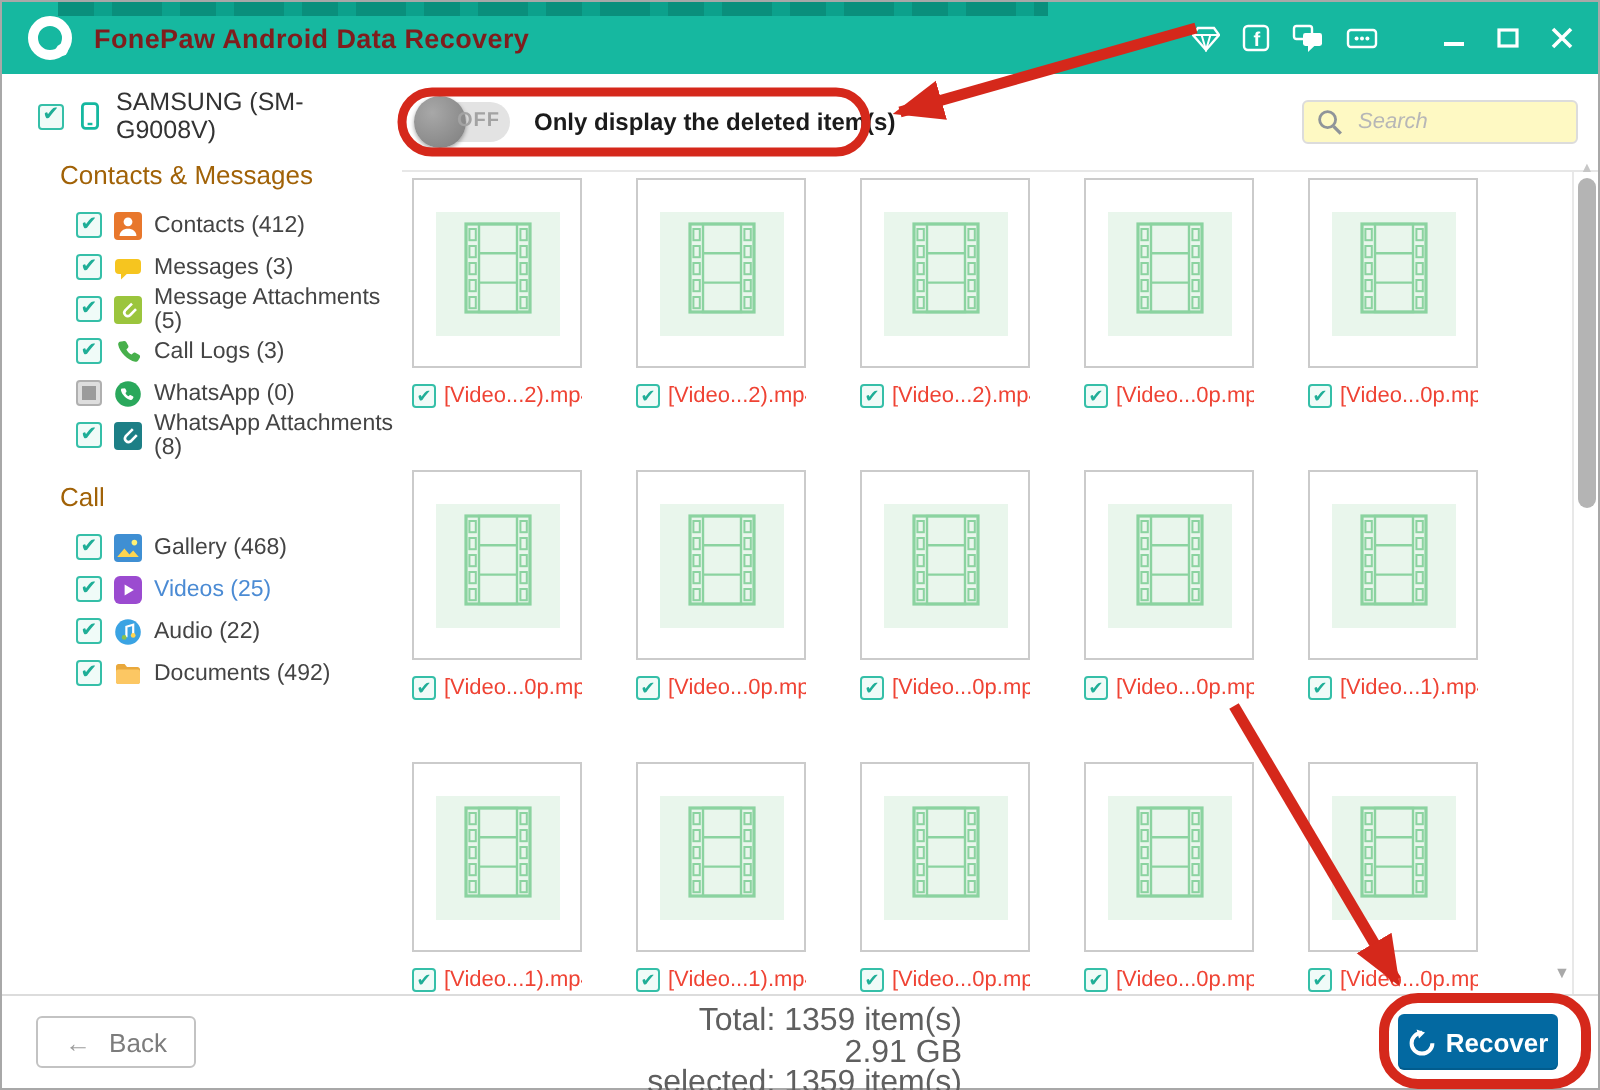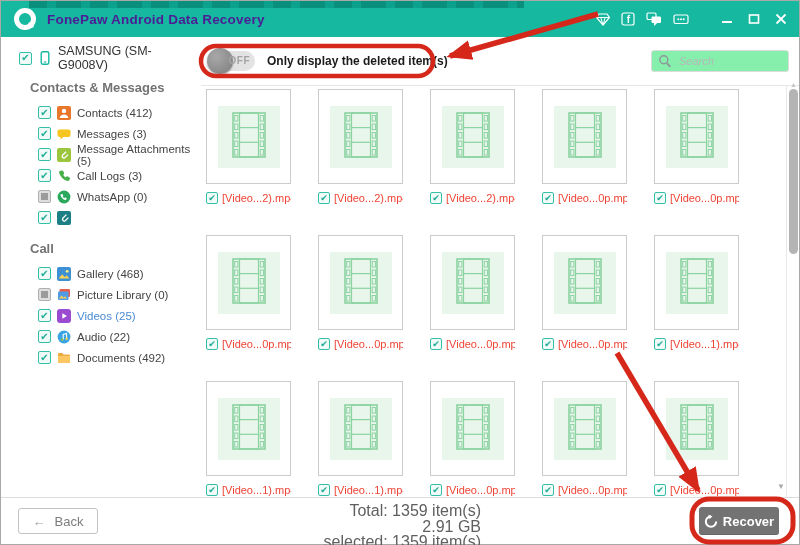--- a/index.html
+++ b/index.html
@@ -5,30 +5,30 @@
   html,body{margin:0;padding:0;background:#fff;}
   body{width:800px;height:545px;overflow:hidden;font-family:"Liberation Sans",sans-serif;position:relative;}
   #win{position:absolute;inset:0;border:1px solid #a8a8a8;box-sizing:border-box;background:#fff;}
 
   
   .titlebar{position:absolute;left:0;top:0;right:0;height:36px;background:#16b8a0;display:flex;align-items:center;}
   .top-strip{position:absolute;left:28px;top:0;width:495px;height:7px;background:#0ca18c;
     background-image:repeating-linear-gradient(90deg,#0a8f7c 0 18px,#0ca18c 18px 27px,#0a8f7c 27px 52px,#0ca18c 52px 61px);}
   .logo{width:22px;height:22px;border:5px solid #fff;border-radius:50%;box-sizing:border-box;margin-left:13px;position:relative;flex:none;}
   .logo::after{content:"";position:absolute;width:6px;height:6px;background:#fff;border-radius:50%;right:-3px;bottom:-3px;}
-  .app-title{color:#4c1d95;font-weight:bold;font-size:13.5px;margin-left:11px;letter-spacing:.2px;}
+  .app-title{color:#7f1d1d;font-weight:bold;font-size:13.5px;margin-left:11px;letter-spacing:.2px;}
   .tb-icons{position:absolute;right:110px;top:0;height:36px;display:flex;align-items:center;gap:11px;}
   .tb-icons span{display:inline-flex;cursor:pointer;}
   .win-controls{position:absolute;right:12px;top:0;height:36px;display:flex;align-items:center;gap:15px;}
   .win-controls span{display:inline-flex;cursor:pointer;}
 
   
   .sidebar{position:absolute;left:0;top:36px;width:200px;bottom:47px;background:#fff;padding-top:12px;box-sizing:border-box;}
   .device-row{display:flex;align-items:center;gap:6px;margin-left:18px;font-size:12.5px;color:#333;height:18px;}
-  .sec-title{font-weight:bold;font-size:13px;color:#737373;margin:13px 0 7px 29px;}
+  .sec-title{font-weight:normal;font-size:13px;color:#a16207;margin:13px 0 7px 29px;}
   .side-item{display:flex;align-items:center;gap:6px;margin-left:37px;height:21px;font-size:11.5px;color:#444;cursor:pointer;}
   .slabel.sel{color:#4b8bd4;}
   .sicon{width:14px;height:14px;display:inline-flex;flex:none;}
   .sicon svg{width:14px;height:14px;}
 
   
   .cb{width:13px;height:13px;border:1px solid #35bfa8;border-radius:2px;background:#f0fbf8;color:#1fae97;
       font-size:10px;line-height:12px;text-align:center;box-sizing:border-box;flex:none;cursor:pointer;display:inline-flex;align-items:center;justify-content:center;}
   .cb.off{border-color:#b0b0b0;background:#dedede;}
   .cbi{width:7px;height:7px;background:#9b9b9b;display:block;}
@@ -36,21 +36,21 @@
 
   
   .toolbar{position:absolute;left:200px;top:36px;right:0;height:49px;background:#fff;border-bottom:1px solid #e7e7e7;box-sizing:border-box;}
   .toggle-wrap{position:absolute;left:10px;top:14px;display:flex;align-items:center;gap:12px;}
   .toggle{position:relative;width:44px;height:20px;background:#e3e3e3;border-radius:10px;flex:none;cursor:pointer;}
   .knob{position:absolute;left:-4px;top:-3px;width:26px;height:26px;border-radius:50%;
         background:radial-gradient(circle at 35% 32%,#a8a8a8,#7d7d7d);box-shadow:0 1px 2px rgba(0,0,0,.35);}
   .toggle-state{position:absolute;right:5px;top:4px;font-size:10px;font-weight:bold;color:#a3a3a3;letter-spacing:.5px;}
   .toggle-label{font-size:12px;font-weight:bold;color:#1b1b1b;}
   .searchbox{position:absolute;right:10px;top:13px;width:138px;height:22px;border:1px solid #dcdcdc;border-radius:3px;
-             display:flex;align-items:center;padding:0 6px;gap:5px;box-sizing:border-box;background:#86efac;}
+             display:flex;align-items:center;padding:0 6px;gap:5px;box-sizing:border-box;background:#fef9c3;}
   .searchbox input{border:none;outline:none;width:100%;font-size:11px;font-family:"Liberation Sans",sans-serif;color:#777;background:transparent;}
   .searchbox input::placeholder{font-style:italic;color:#b7b7b7;}
 
   
   .grid{position:absolute;left:205px;top:88px;display:grid;grid-template-columns:repeat(5,85px);column-gap:27px;row-gap:29px;}
   .cell{width:85px;}
   .card{height:93px;border:1px solid #cbcbcb;background:#fff;display:flex;align-items:center;justify-content:center;cursor:pointer;}
   .thumb{width:62px;height:62px;background:#e9f6ec;display:flex;align-items:center;justify-content:center;}
   .fname{margin-top:6px;height:16px;display:flex;align-items:center;gap:4px;font-size:11px;color:#ef4334;white-space:nowrap;overflow:hidden;}
 
@@ -59,21 +59,21 @@
   .sb-thumb{position:absolute;left:788px;top:88px;width:9px;height:165px;background:#b4b4b4;border-radius:5px;cursor:pointer;}
   .sb-up{position:absolute;left:789px;top:80px;font-size:7px;color:#c7c7c7;cursor:pointer;}
   .sb-down{position:absolute;left:776px;top:481px;font-size:8px;color:#a9a9a9;cursor:pointer;}
 
   
   .footer{position:absolute;left:0;right:0;bottom:0;height:47px;background:#fff;border-top:1px solid #dcdcdc;box-sizing:border-box;}
   .back-btn{position:absolute;left:17px;top:10px;width:80px;height:26px;border:1px solid #c3c3c3;border-radius:3px;
             display:flex;align-items:center;justify-content:center;gap:9px;color:#7c7c7c;font-size:13px;cursor:pointer;background:#fff;box-sizing:border-box;}
   .back-arrow{color:#9d9d9d;font-size:13px;}
   .totals{position:absolute;left:318px;top:5px;width:162px;text-align:right;font-size:16px;color:#5f5f5f;line-height:15.5px;}
-  .recover-btn{position:absolute;right:20px;top:9px;width:80px;height:28px;background:#737373;border-radius:3px;color:#fff;
+  .recover-btn{position:absolute;right:20px;top:9px;width:80px;height:28px;background:#0369a1;border-radius:3px;color:#fff;
                font-size:13px;font-weight:bold;display:flex;align-items:center;justify-content:center;gap:5px;cursor:pointer;box-shadow:inset 0 -1px 0 rgba(0,0,0,.12);}
 
   
   .annot{position:absolute;left:0;top:0;width:800px;height:545px;z-index:60;pointer-events:none;}
 </style>
 </head>
 <body>
 
 <div id="win">
 
@@ -196,45 +196,33 @@
           <span class="slabel">WhatsApp (0)</span>
         </div>
         <div class="side-item">
           <span class="cb ">✔</span>
           <span class="sicon">
             <svg viewBox="0 0 14 14">
               <rect width="14" height="14" rx="2" fill="#1d7f86"></rect>
               <path d="M9.4 3.6L5.8 7.2a1.8 1.8 0 0 0 2.5 2.5l3.1-3.1" fill="none" stroke="#fff" stroke-width="1.3"></path>
             </svg>
           </span>
+          <span class="slabel">WhatsApp Attachments (8)</span>
         </div>
         <div class="sec-title">Call</div>
         <div class="side-item">
           <span class="cb ">✔</span>
           <span class="sicon">
             <svg viewBox="0 0 14 14">
               <rect width="14" height="14" rx="2" fill="#3f8fd3"></rect>
               <path d="M1.6 11.5l3.6-4.3 2.5 3 1.9-2 2.8 3.3z" fill="#ffd54f"></path>
               <circle cx="10.2" cy="4.3" r="1.4" fill="#fff176"></circle>
             </svg>
           </span>
           <span class="slabel">Gallery (468)</span>
-        </div>
-        <div class="side-item">
-          <span class="cb off">
-            <span class="cbi"></span>
-          </span>
-          <span class="sicon">
-            <svg viewBox="0 0 14 14">
-              <rect x="2.5" y="1" width="10.5" height="8" rx="1" fill="#e45f4f"></rect>
-              <rect x="1" y="3.5" width="10.5" height="8.5" rx="1" fill="#4f9be4"></rect>
-              <path d="M2 10.5l2.6-3 2 2.2 1.4-1.4 2.2 2.2z" fill="#ffd24d"></path>
-            </svg>
-          </span>
-          <span class="slabel">Picture Library (0)</span>
         </div>
         <div class="side-item">
           <span class="cb ">✔</span>
           <span class="sicon">
             <svg viewBox="0 0 14 14">
               <rect width="14" height="14" rx="3" fill="#9b4bd0"></rect>
               <path d="M5.3 4.2l4.6 2.8-4.6 2.8z" fill="#fff"></path>
             </svg>
           </span>
           <span class="slabel sel">Videos (25)</span>

